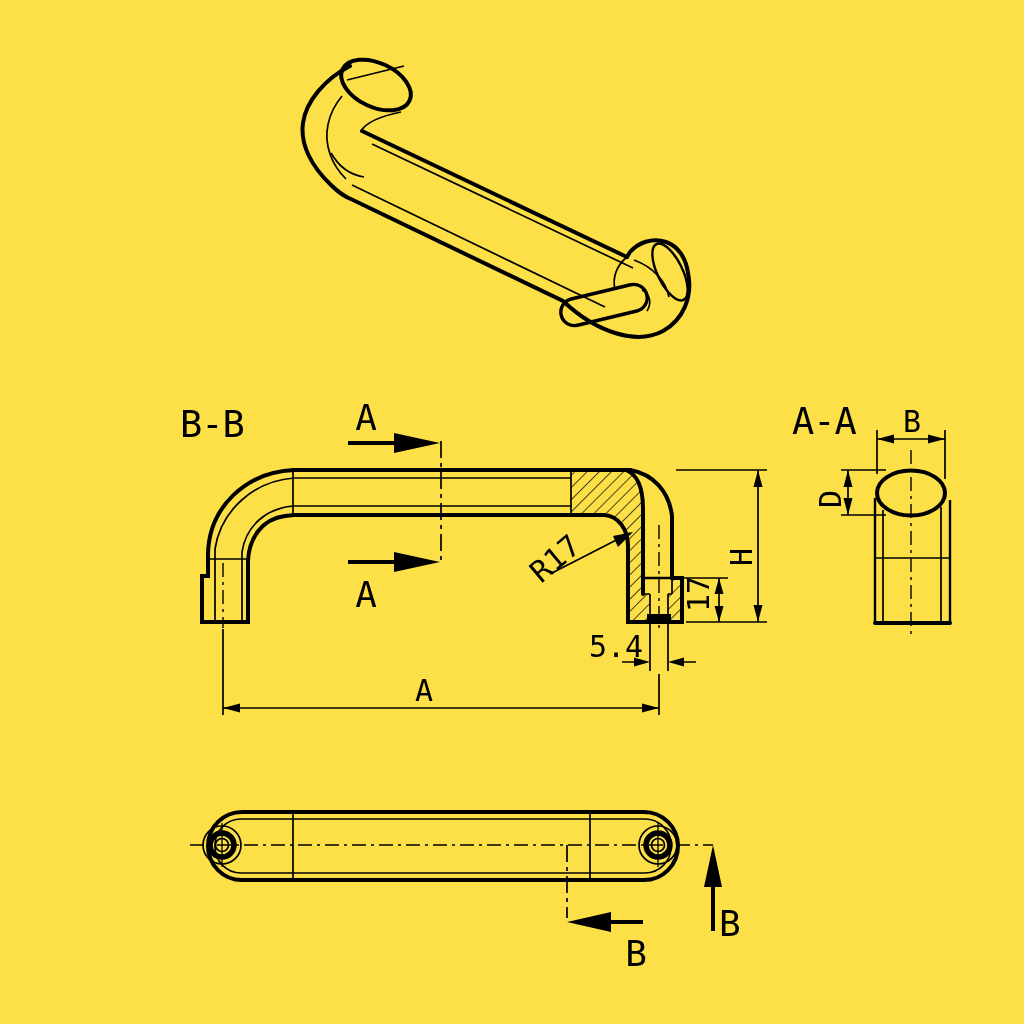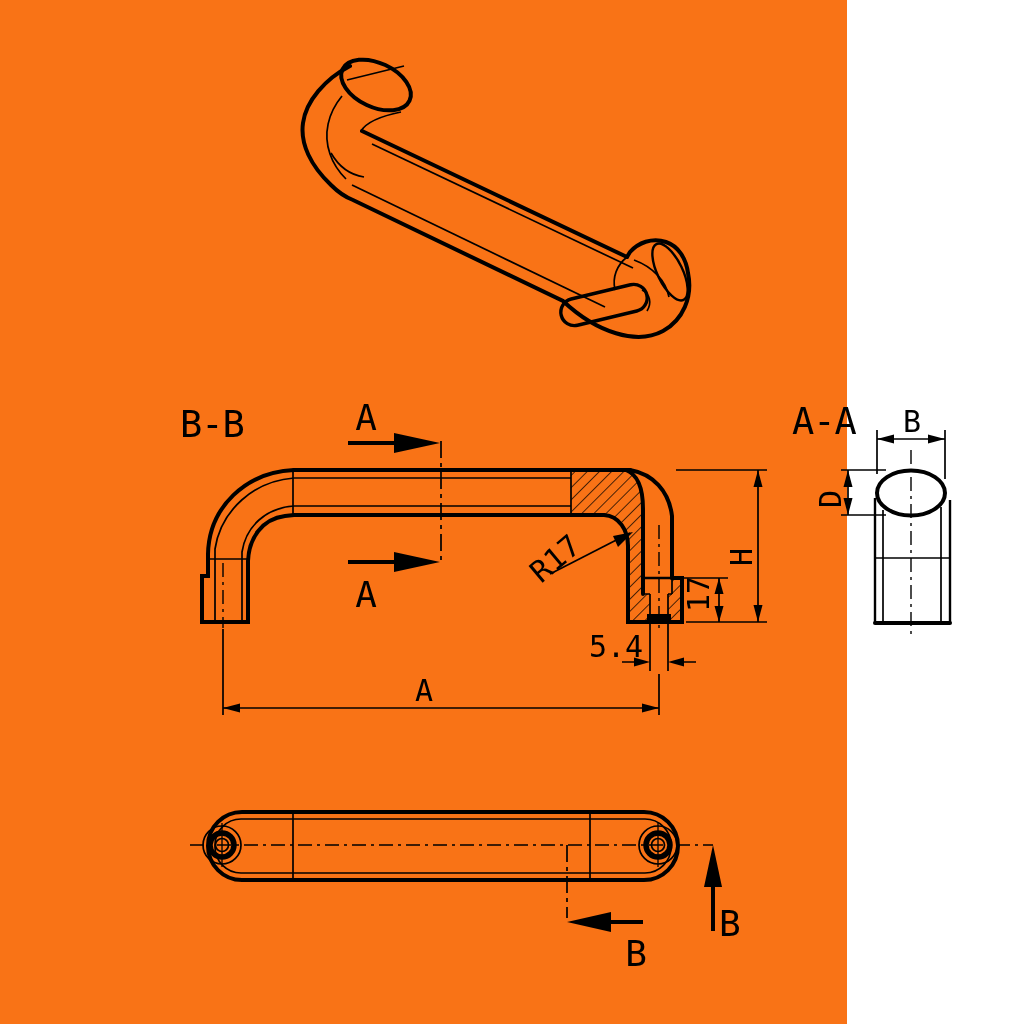--- a/index.html
+++ b/index.html
@@ -1,16 +1,16 @@
 <!DOCTYPE html>
 <html><head>
 <meta charset="utf-8">
 <style>
   html,body{margin:0;padding:0;background:#ffffff;width:1024px;height:1024px;overflow:hidden;}
-  .sheet{position:relative;width:847px;height:1024px;background:#f97316;}
+  .sheet{position:relative;width:1024px;height:1024px;background:#fde047;}
   svg{display:block;}
   text{fill:#000;font-family:"DejaVu Sans Mono","Liberation Mono",monospace;}
   .view-label{font-size:37px;letter-spacing:-1px;}
   .cut-label{font-size:36px;}
   .dim-label{font-size:30px;}
   .thick{stroke:#000;stroke-width:4;fill:none;stroke-linecap:round;}
   .thick2{stroke:#000;stroke-width:3.4;fill:none;}
   .med{stroke:#000;stroke-width:2.4;fill:none;}
   .thin{stroke:#000;stroke-width:1.7;fill:none;}
   .vthin{stroke:#000;stroke-width:1.3;fill:none;}

